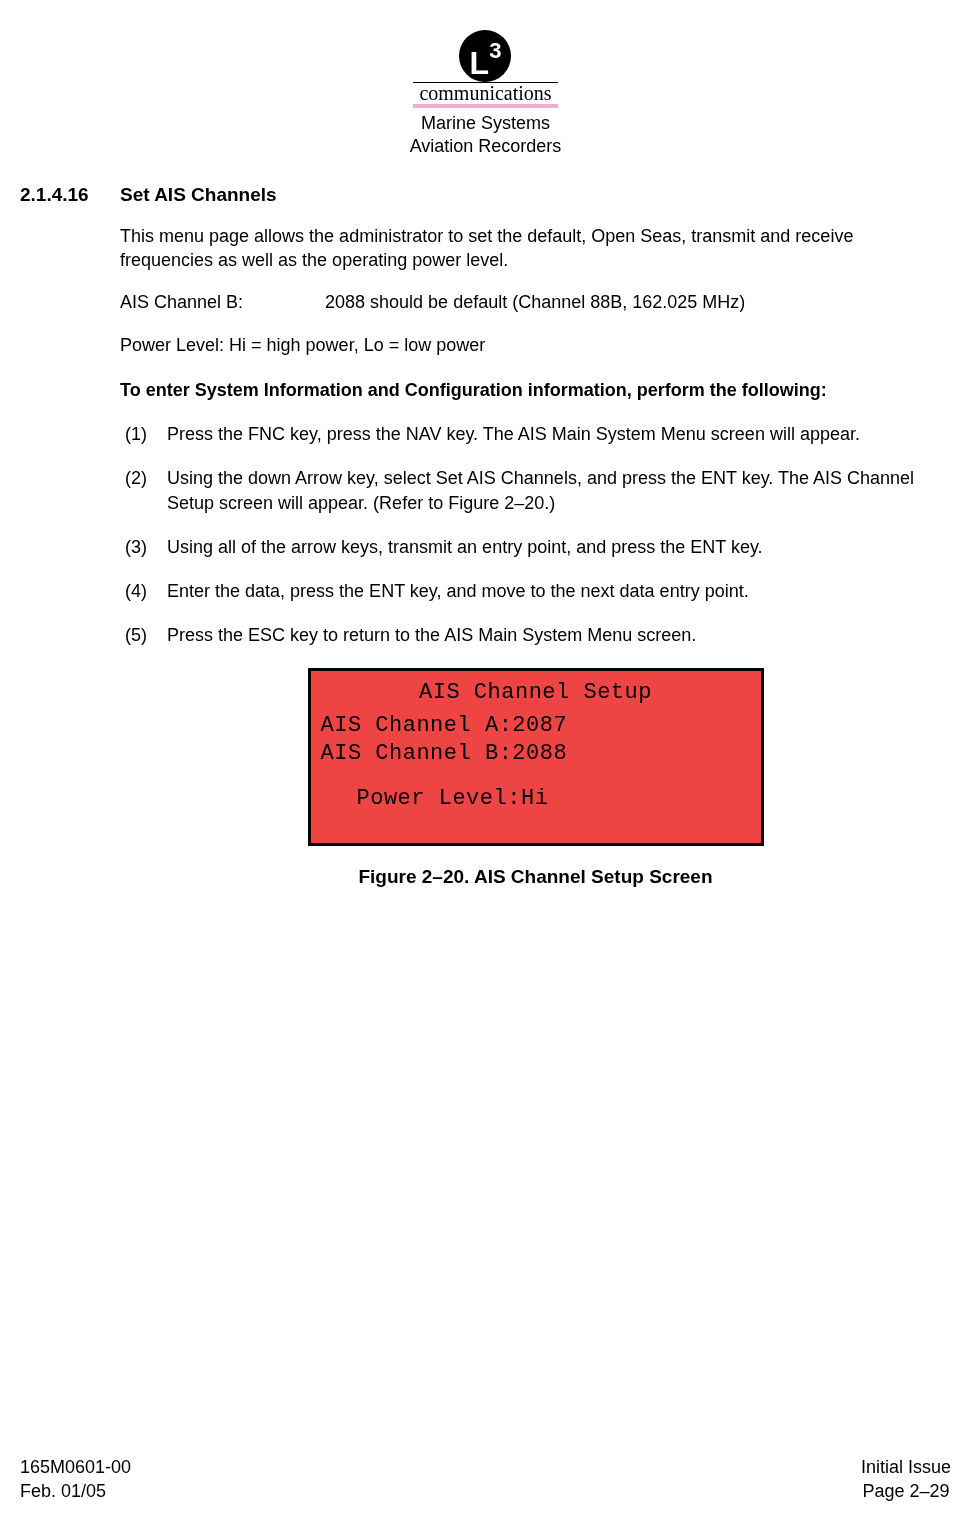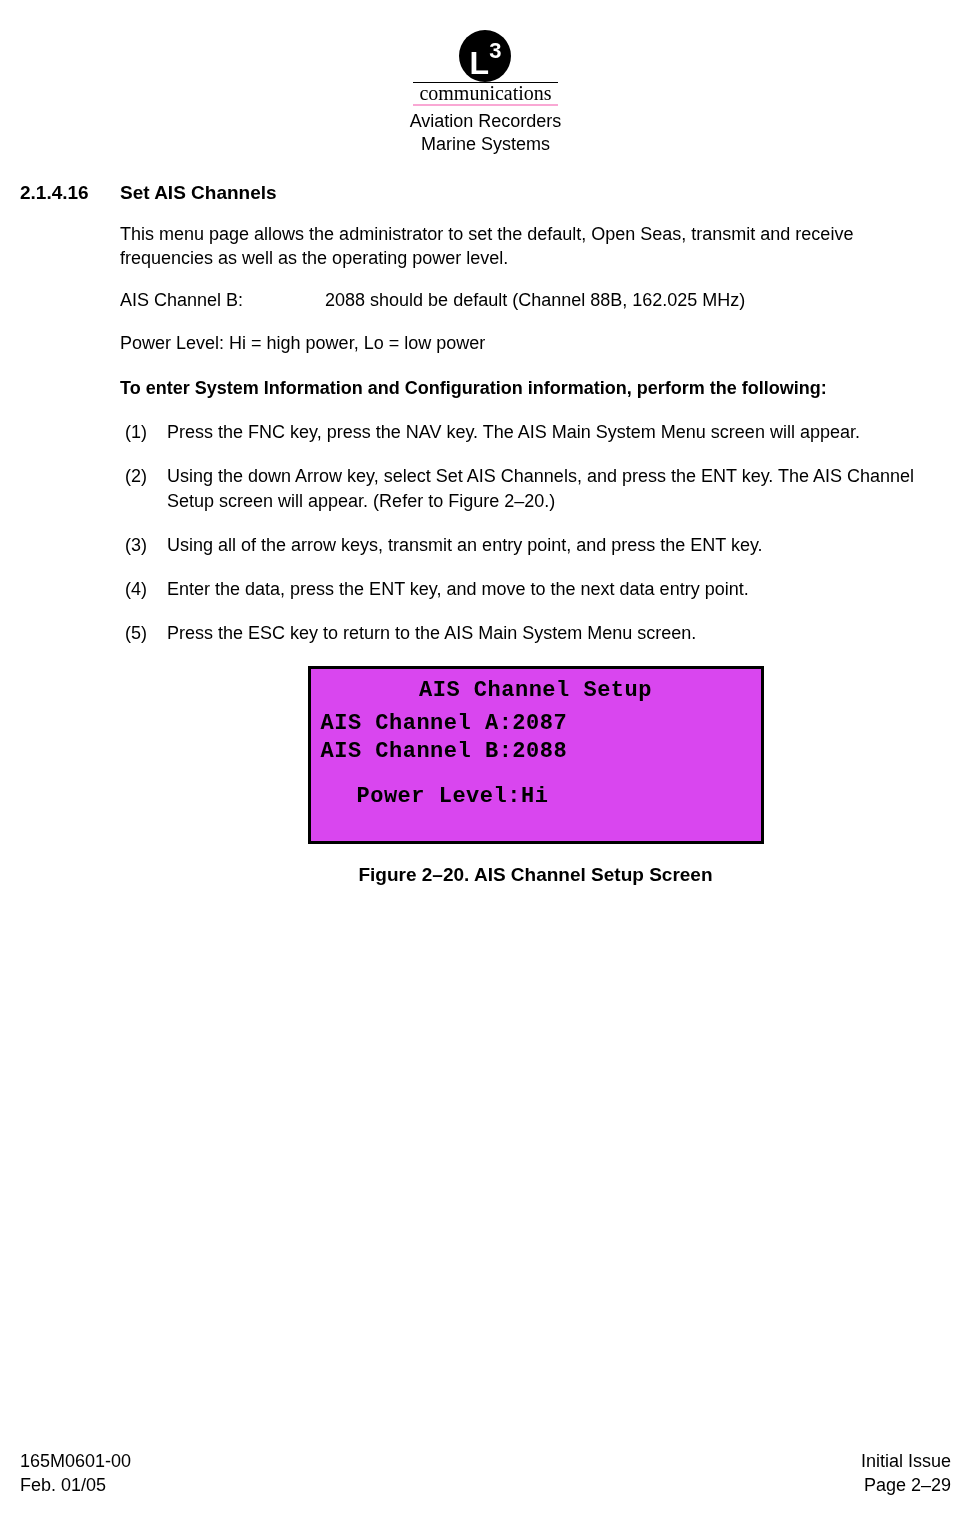--- a/index.html
+++ b/index.html
@@ -33,21 +33,21 @@
     font-weight: bold;
     line-height: 50px;
     position: relative;
     margin-bottom: 2px;
   }
   .logo-circle .l { font-family: Arial; font-weight: bold; }
   .logo-circle .three { font-size: 22px; vertical-align: super; position: relative; top: -4px; }
   .logo-comm {
     font-family: "Times New Roman", serif;
     font-size: 20px;
-    border-bottom: 2px solid #f9a8d4;
+    border-bottom: 4px solid #f9a8d4;
     border-top: 1px solid #000;
     padding: 0 6px 1px 6px;
     display: inline-block;
     margin-top: -4px;
     line-height: 1.0;
   }
   .header-sub {
     font-size: 18px;
     margin-top: 4px;
     line-height: 1.3;
@@ -91,59 +91,59 @@
     position: absolute;
     left: 0;
     top: 0;
   }
   .screen-box {
     border: 3px solid #000;
     width: 430px;
     margin: 10px auto 6px auto;
     padding: 8px 10px 30px 10px;
     font-family: "Courier New", monospace;
-    font-weight: bold;
+    font-weight: normal;
     font-size: 22px;
     line-height: 1.25;
-    background: #d946ef;
+    background: #ef4444;
   }
   .screen-title { text-align: center; margin-bottom: 6px; letter-spacing: 0.5px; }
   .screen-line { letter-spacing: 0.5px; }
   .screen-power { margin-top: 18px; margin-left: 36px; }
   .fig-caption {
     text-align: center;
     font-weight: bold;
     font-size: 19px;
     margin-top: 20px;
   }
   .footer {
     position: absolute;
-    bottom: 30px;
+    bottom: 24px;
     left: 20px;
     right: 20px;
     display: flex;
     justify-content: space-between;
     font-size: 18px;
     line-height: 1.3;
   }
-  .footer .right { text-align: right; }
+  .footer .right { text-align: center; }
 </style>
 </head>
 <body>
 
 <div class="header">
   <div class="logo-wrap">
     <span class="logo-circle">
       <span class="l">L</span><span class="three">3</span>
     </span><br>
     <span class="logo-comm">communications</span>
   </div>
   <div class="header-sub">
+    <div>Marine Systems</div>
     <div>Aviation Recorders</div>
-    <div>Marine Systems</div>
   </div>
 </div>
 
 <div class="section-row">
   <div class="sec-num">2.1.4.16</div>
   <div class="sec-title">Set AIS Channels</div>
 </div>
 
 <div class="body-indent">
 

